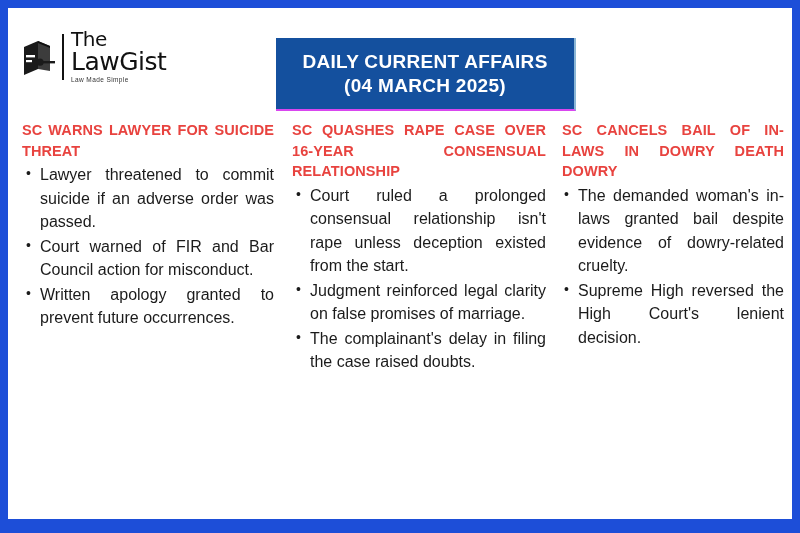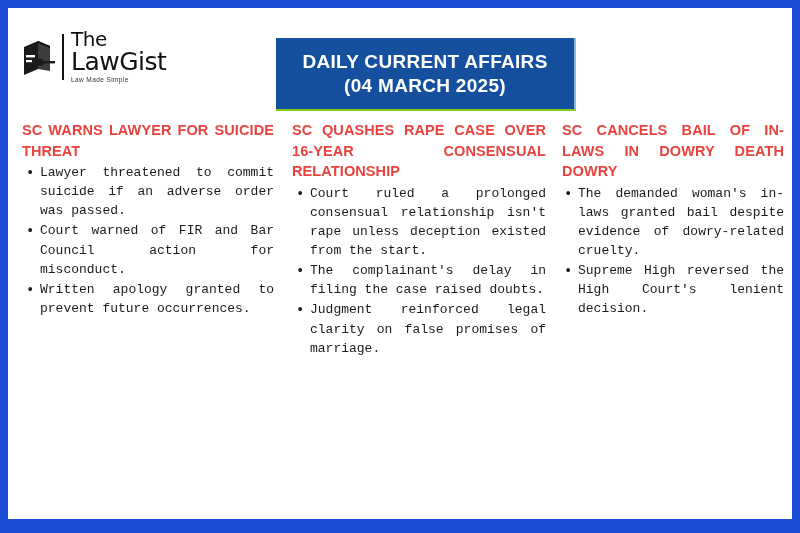--- a/index.html
+++ b/index.html
@@ -89,21 +89,21 @@
     height: 75px;
   }
   .banner {
     position: absolute;
     left: 0;
     top: 0;
     width: 300px;
     height: 73px;
     background: #14509e;
     border-right: 2px solid #8bb6d6;
-    border-bottom: 2px solid #84cc16;
+    border-bottom: 2px solid #d946ef;
     display: flex;
     flex-direction: column;
     align-items: center;
     justify-content: center;
     box-sizing: border-box;
   }
   .banner-line {
     color: #ffffff;
     font-weight: bold;
     font-size: 19px;
@@ -142,25 +142,25 @@
   ul.points {
     list-style: none;
     margin: 0;
     padding: 0;
   }
   ul.points li {
     position: relative;
     padding-left: 18px;
     margin: 0 0 1px 0;
     color: #1b1b1b;
-    font-size: 13px;
+    font-size: 16px;
     line-height: 1.47;
     text-align: justify;
     text-align-last: left;
-    font-family: Liberation Mono, monospace;
+    font-family: Liberation Sans, sans-serif;
   }
   ul.points li::before {
     content: "\2022";
     position: absolute;
     left: 4px;
     top: 0;
     font-size: 14px;
     line-height: 1.47;
     color: #1b1b1b;
   }
@@ -212,22 +212,22 @@
           <li>Lawyer threatened to commit suicide if an adverse order was passed.</li>
           <li>Court warned of FIR and Bar Council action for misconduct.</li>
           <li>Written apology granted to prevent future occurrences.</li>
         </ul>
       </div>
 
       <div class="col col-2">
         <p class="col-title">SC QUASHES RAPE CASE OVER 16-YEAR CONSENSUAL RELATIONSHIP</p>
         <ul class="points">
           <li>Court ruled a prolonged consensual relationship isn't rape unless deception existed from the start.</li>
+          <li>Judgment reinforced legal clarity on false promises of marriage.</li>
           <li>The complainant's delay in filing the case raised doubts.</li>
-          <li>Judgment reinforced legal clarity on false promises of marriage.</li>
         </ul>
       </div>
 
       <div class="col col-3">
         <p class="col-title">SC CANCELS BAIL OF IN-LAWS IN DOWRY DEATH DOWRY</p>
         <ul class="points">
           <li>The demanded woman's in-laws granted bail despite evidence of dowry-related cruelty.</li>
           <li>Supreme High reversed the High Court's lenient decision.</li>
         </ul>
       </div>

